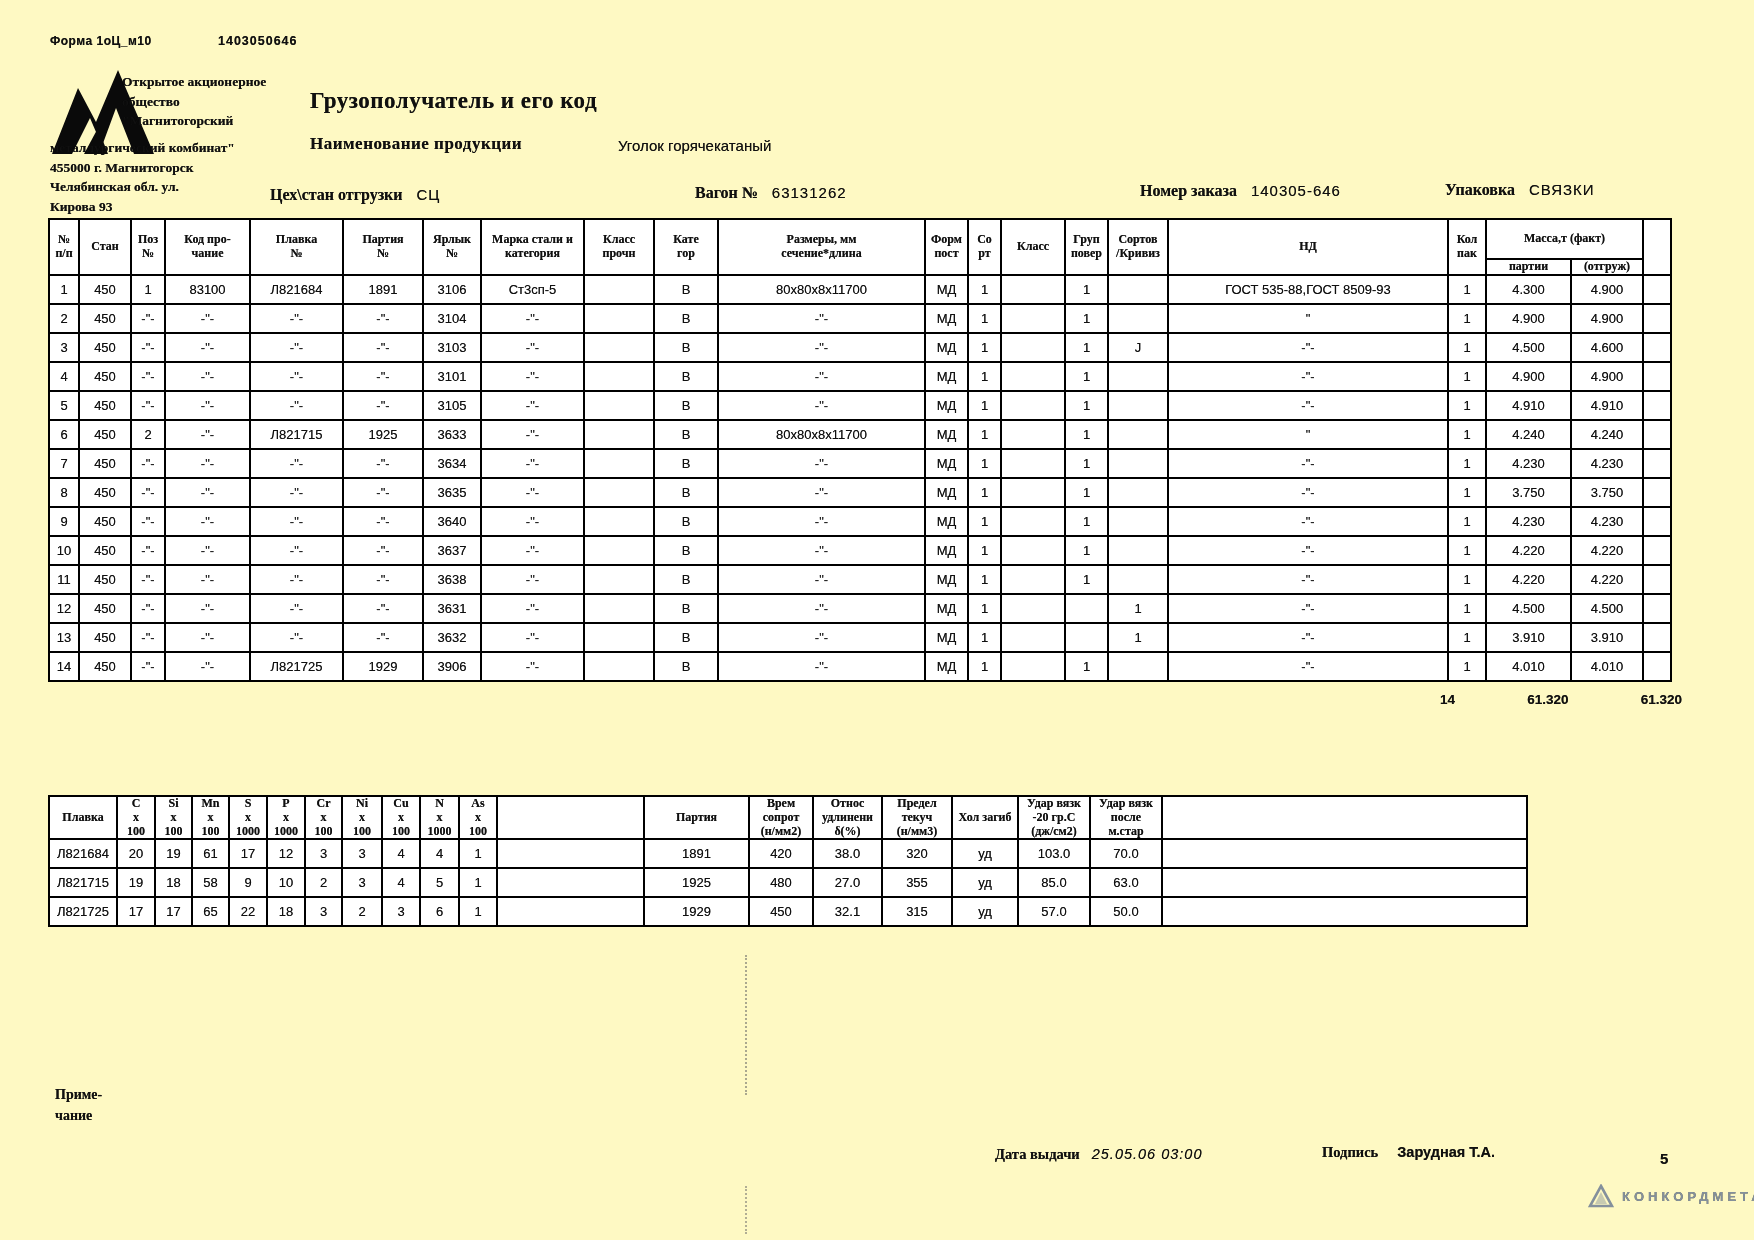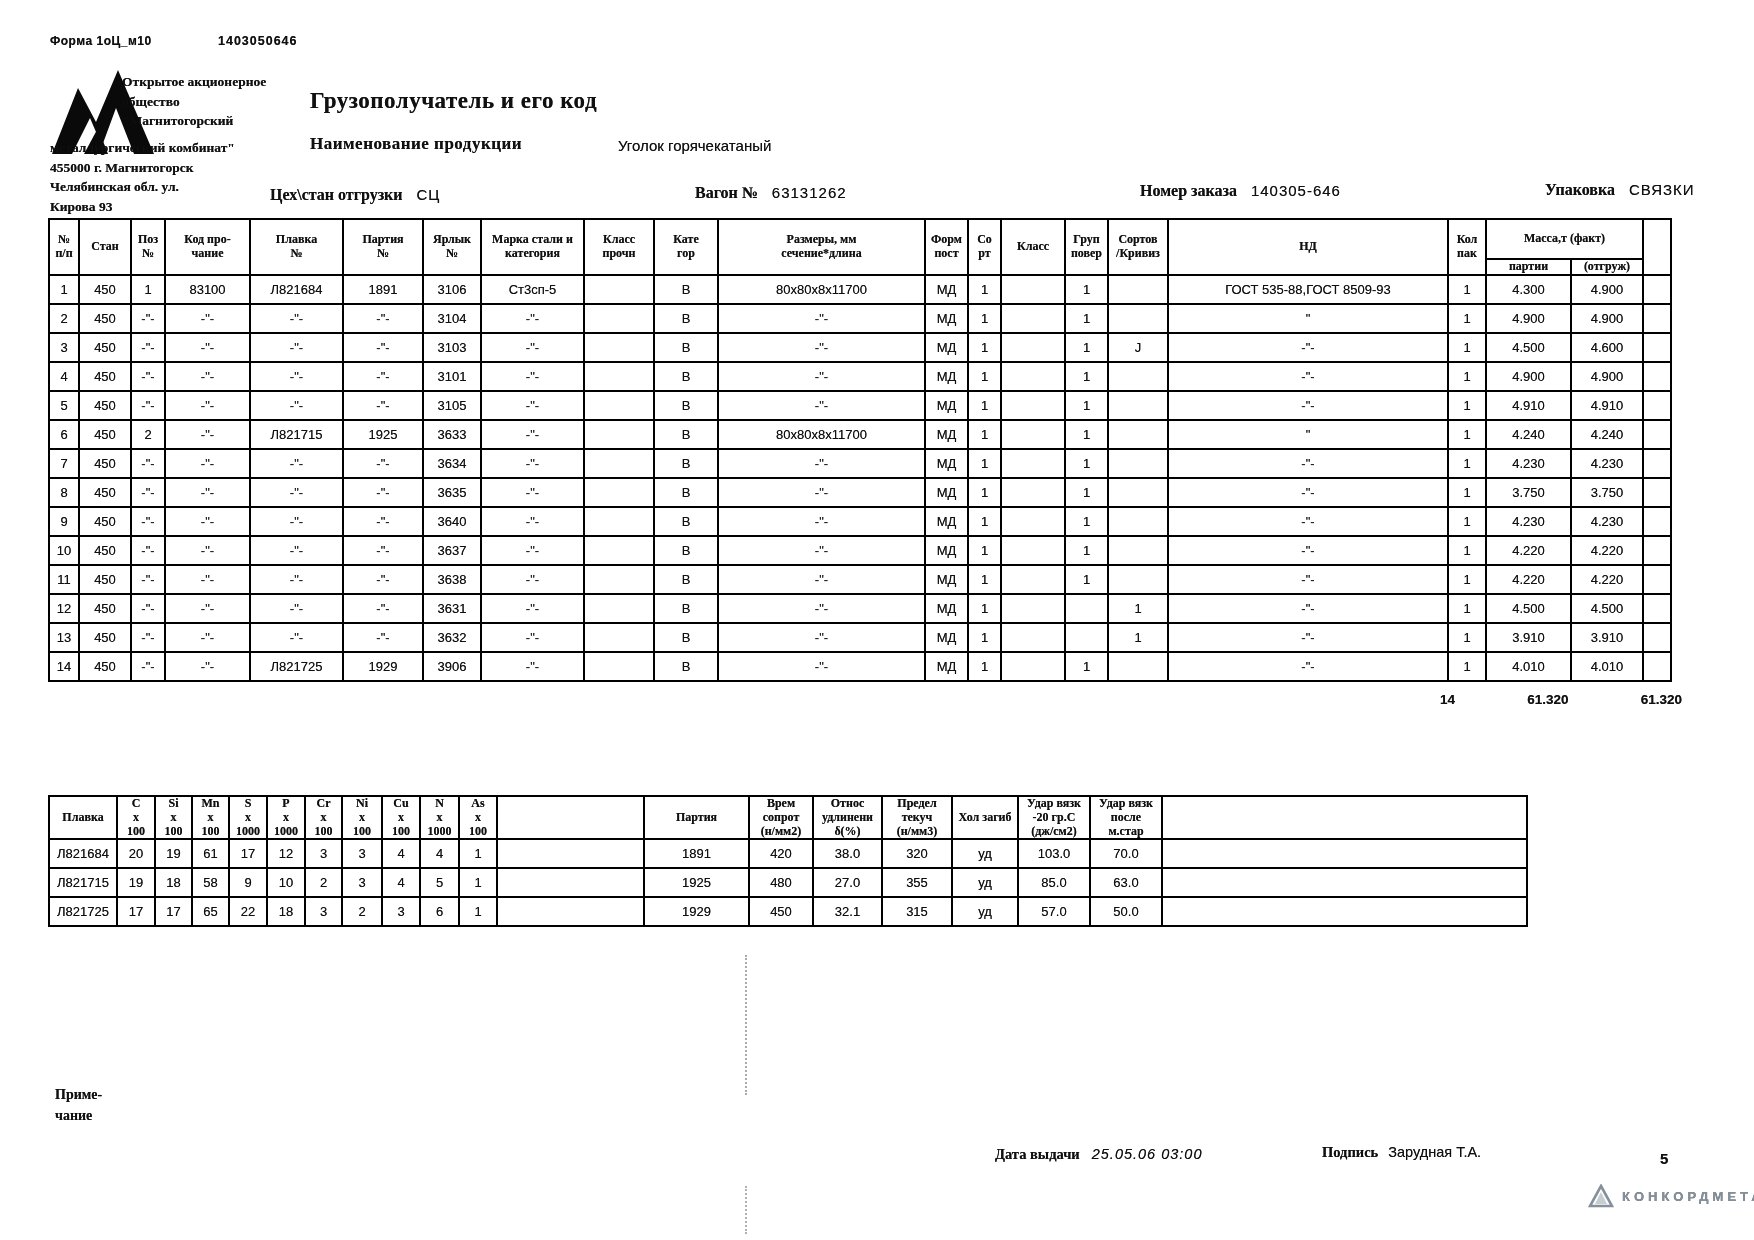--- a/index.html
+++ b/index.html
@@ -1,16 +1,16 @@
 <!DOCTYPE html>
 <html><head>
 <meta charset="utf-8">
 <style>
   html,body{margin:0;padding:0;background:#d9d9d9;}
-  .page{position:relative;width:1754px;height:1240px;background:#ffffff;overflow:hidden;
+  .page{position:relative;width:1754px;height:1240px;background:#fef9c3;overflow:hidden;
         font-family:"Liberation Sans",sans-serif;color:#101010;}
   .page *{box-sizing:border-box;}
   .ink{text-shadow:0 0 .6px rgba(0,0,0,.65);}
   .abs{position:absolute;}
   .serifb{font-family:"Liberation Serif",serif;font-weight:bold;}
   .pre{white-space:pre-line;}
 
   .form-no{left:50px;top:34px;font-size:12px;font-weight:bold;letter-spacing:.5px;}
   .doc-code{left:218px;top:34px;font-size:12.5px;font-weight:bold;letter-spacing:1px;}
   .title{left:560px;top:34px;font-size:21px;letter-spacing:1.5px;}
@@ -21,21 +21,21 @@
 
   .consignee{left:310px;top:88px;font-size:23px;letter-spacing:.5px;}
   .prodlabel{left:310px;top:134px;font-size:17px;letter-spacing:.5px;}
   .prodvalue{left:618px;top:137px;font-size:15px;}
 
   .fld{font-size:16px;}
   .fld .v{font-family:"Liberation Sans",sans-serif;font-weight:normal;font-size:15px;letter-spacing:1px;margin-left:14px;}
   .f-shop{left:270px;top:186px;}
   .f-wagon{left:695px;top:184px;}
   .f-order{left:1140px;top:182px;}
-  .f-pack{left:1545px;top:181px;}
+  .f-pack{left:1445px;top:181px;}
 
   table.doc{border-collapse:collapse;table-layout:fixed;background:#fff;}
   table.doc th,table.doc td{border:2px solid #000;padding:0 2px;overflow:hidden;}
   table.doc th{font-family:"Liberation Serif",serif;font-weight:bold;font-size:12px;
                line-height:1.15;text-align:center;vertical-align:middle;white-space:pre-line;}
   table.doc td{font-size:13px;text-align:center;vertical-align:middle;white-space:nowrap;height:29px;}
   .main-wrap{left:48px;top:218px;}
   .main-wrap thead tr:first-child th{height:40px;}
   .chem-wrap{left:48px;top:795px;}
   .chem-wrap td{height:26px;}
@@ -43,21 +43,21 @@
   td.dit{font-size:11px;color:#222;}
 
   .totals{left:1440px;top:692px;width:242px;display:flex;justify-content:space-between;
           font-size:13.5px;font-weight:bold;}
 
   .note{left:55px;top:1084px;font-size:14px;font-weight:bold;line-height:1.5;}
   .legal{left:55px;top:1150px;font-size:12.5px;font-family:"Liberation Serif",serif;font-weight:bold;letter-spacing:.2px;}
   .date{left:995px;top:1146px;font-size:14.5px;}
   .date .v{font-weight:normal;font-family:"Liberation Sans",sans-serif;margin-left:12px;letter-spacing:1px;font-style:italic;}
   .sign{left:1322px;top:1144px;font-size:14.5px;}
-  .sign .v{font-weight:normal;font-family:"Liberation Sans",sans-serif;margin-left:10px;}
+  .sign .v{font-weight:bold;font-family:"Liberation Sans",sans-serif;margin-left:19px;}
   .pageno{left:1660px;top:1150px;font-size:15px;font-weight:bold;}
 
   .fold1{left:745px;top:955px;height:140px;border-left:2px dotted #666;opacity:.55;}
   .fold2{left:745px;top:1186px;height:48px;border-left:2px dotted #666;opacity:.5;}
 
   .stamp{left:1308px;top:948px;opacity:.88;}
   .brand{left:1588px;top:1184px;display:flex;align-items:center;gap:8px;}
   .brand .t{color:#84909c;font-size:13px;font-weight:bold;letter-spacing:4px;}
 </style>
 </head>

